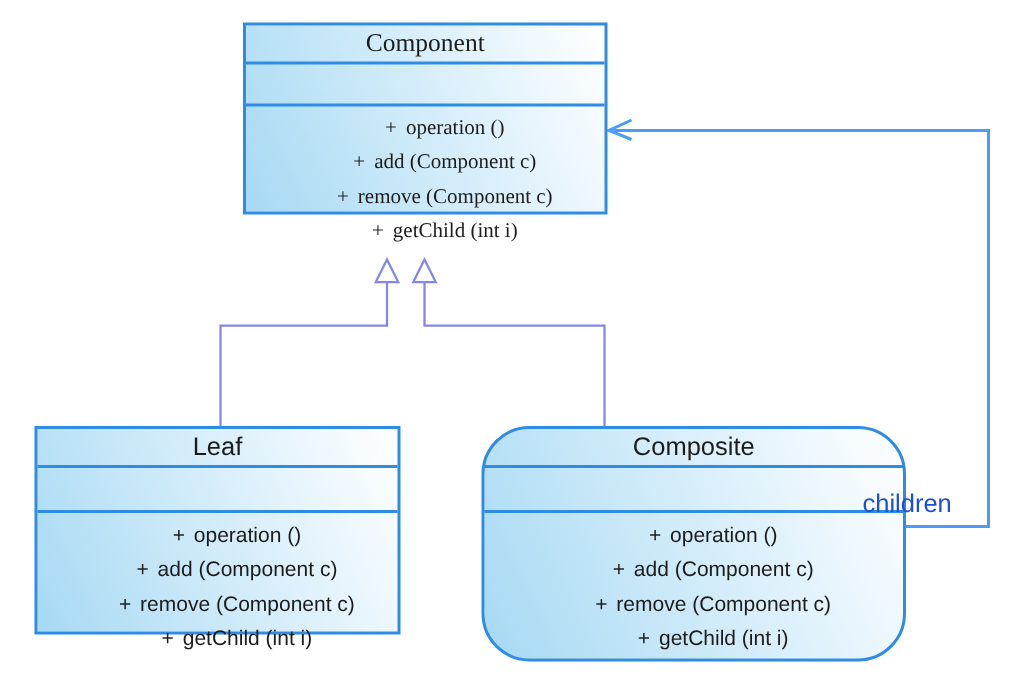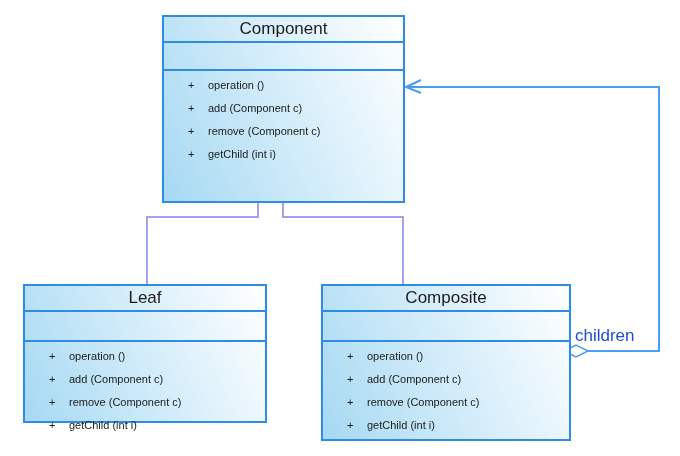--- a/index.html
+++ b/index.html
@@ -41,36 +41,37 @@
     white-space: nowrap;
     overflow: hidden;
   }
   .uml-attrs {
     box-sizing: border-box;
     border-bottom: 2px solid #2f8ce4;
   }
   .uml-methods {
     box-sizing: border-box;
     padding: 3px 4px 0 24px;
-    font-size: 11px;
+    font-size: 14px;
+    text-align: center;
   }
   .m-row {
     line-height: 23px;
     white-space: nowrap;
     overflow: hidden;
   }
   .m-row .vis {
     display: inline-block;
     width: 20px;
   }
-  #class-component { left: 162px; top: 15px;  width: 243px; height: 188px; }
+  #class-component { left: 162px; top: 15px;  width: 243px; height: 128px; font-family: Liberation Serif, serif; }
   #class-component .uml-attrs { height: 28px; }
   #class-leaf      { left: 23px;  top: 284px; width: 244px; height: 139px; }
   #class-leaf .uml-attrs      { height: 30px; }
-  #class-composite { left: 321px; top: 284px; width: 250px; height: 157px; }
+  #class-composite { left: 321px; top: 284px; width: 283px; height: 157px; border-radius: 32px; }
   #class-composite .uml-attrs { height: 30px; }
   .edge-label {
     position: absolute;
     left: 575px;
     top: 326px;
     font-size: 17px;
     color: #1d4ed8;
     white-space: nowrap;
   }
 </style>

